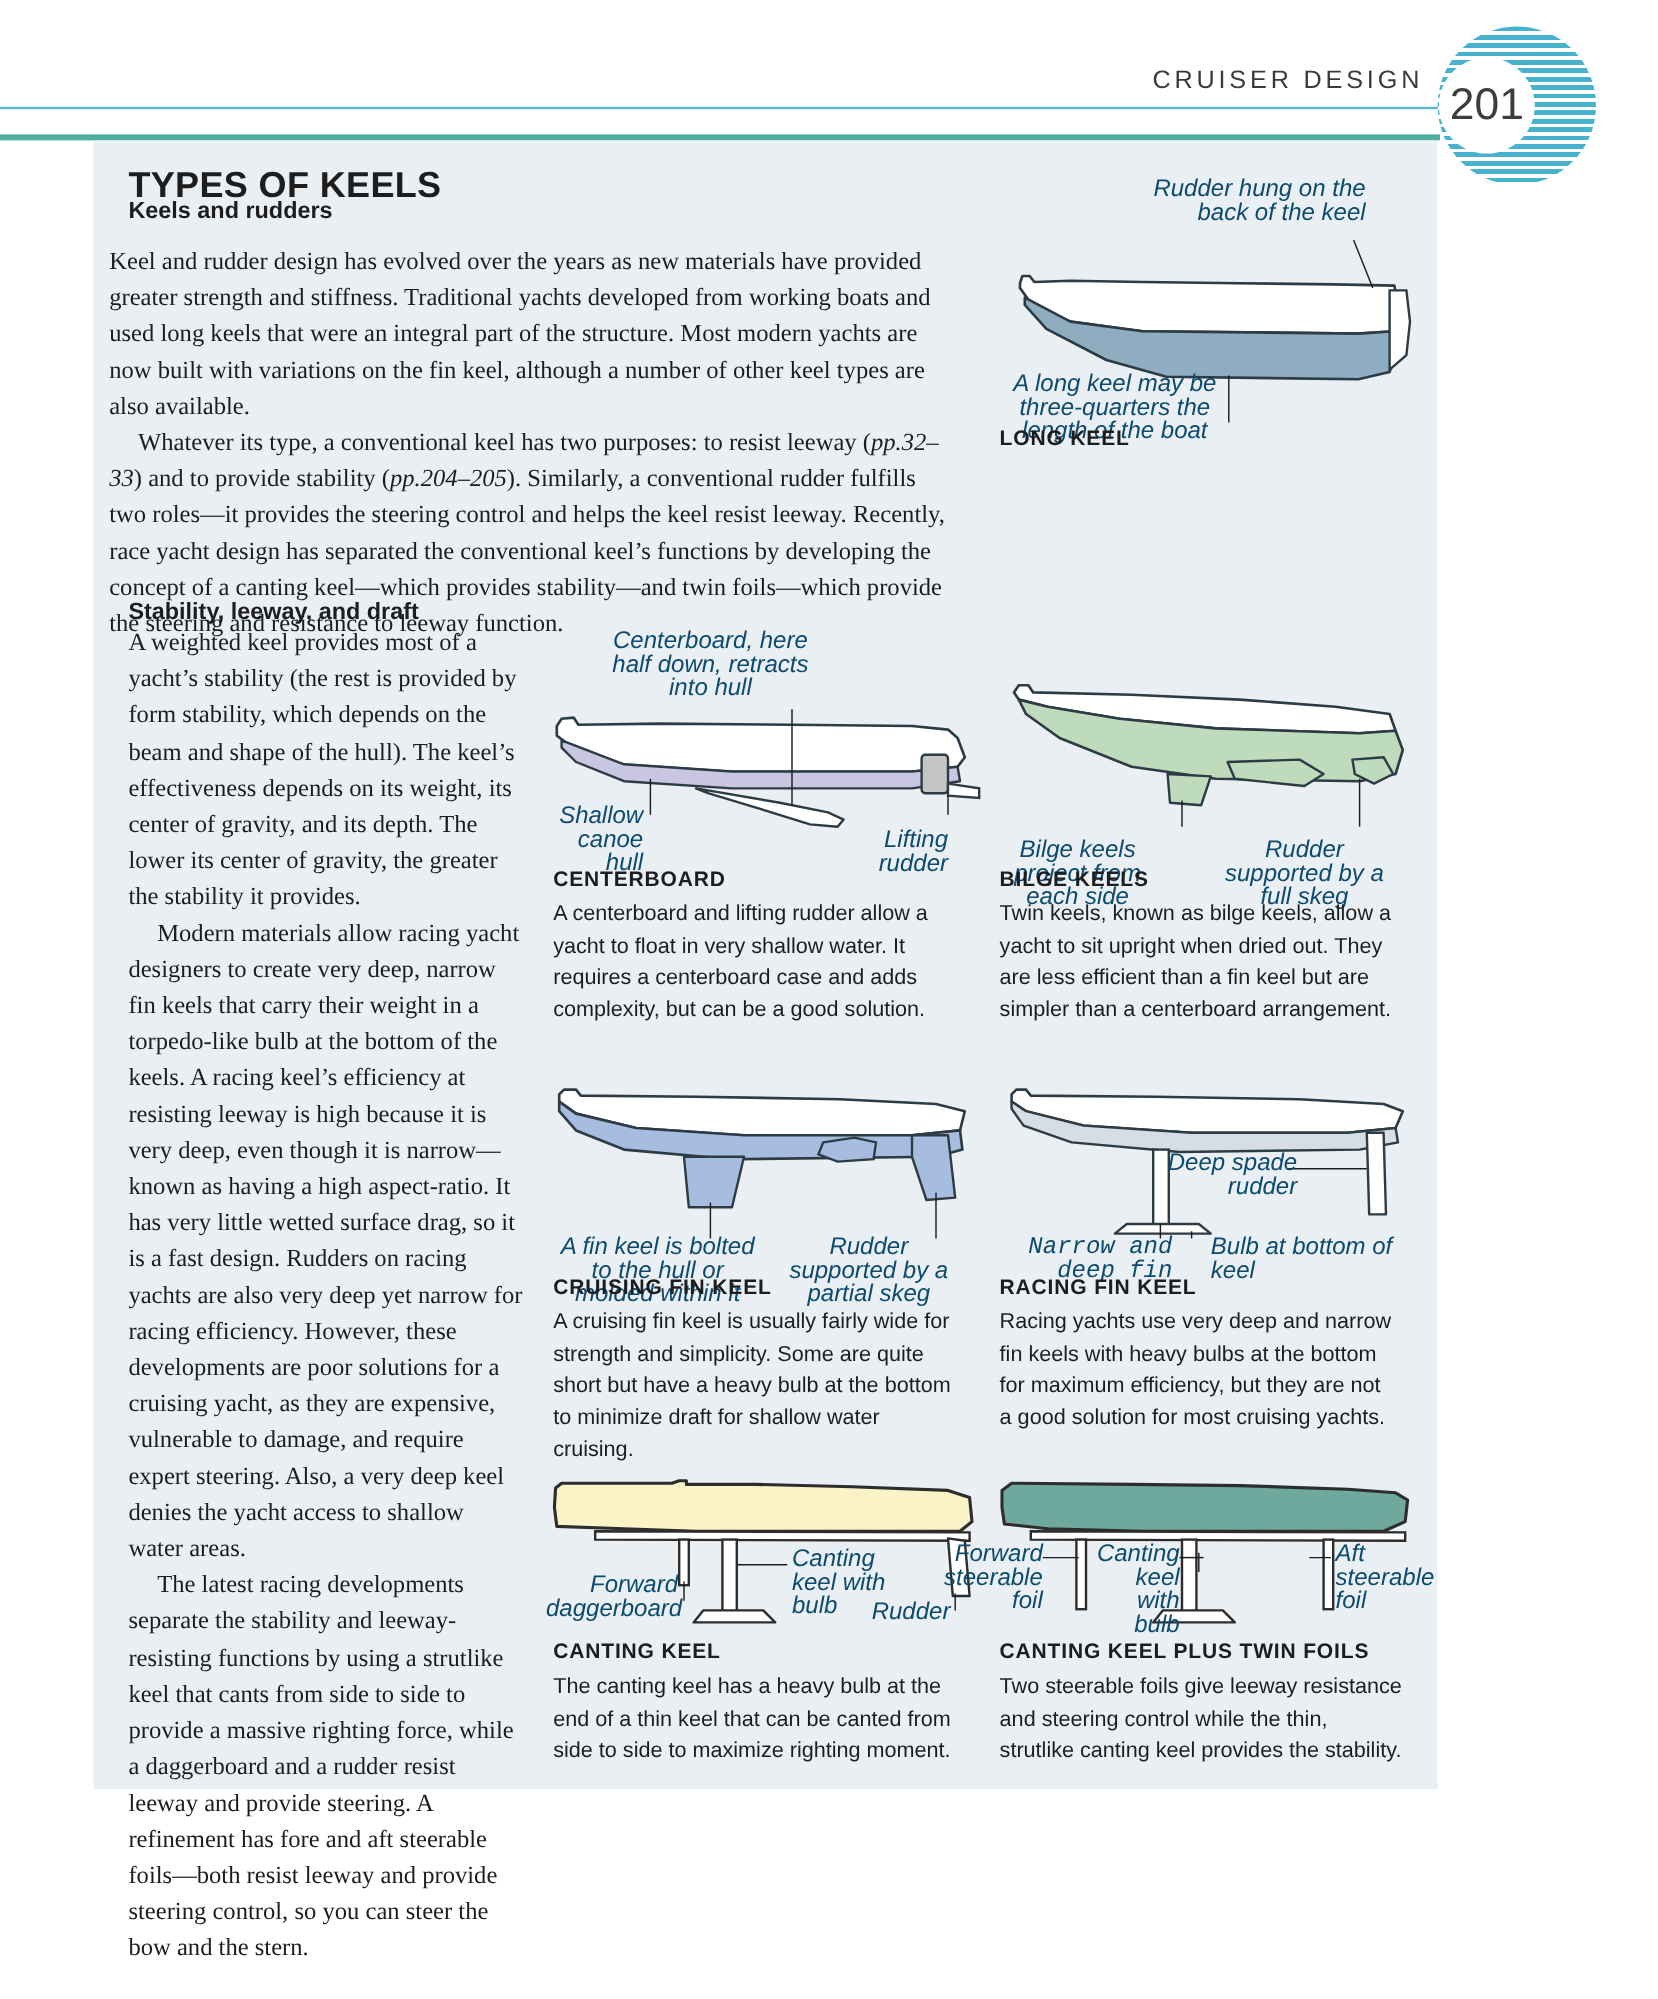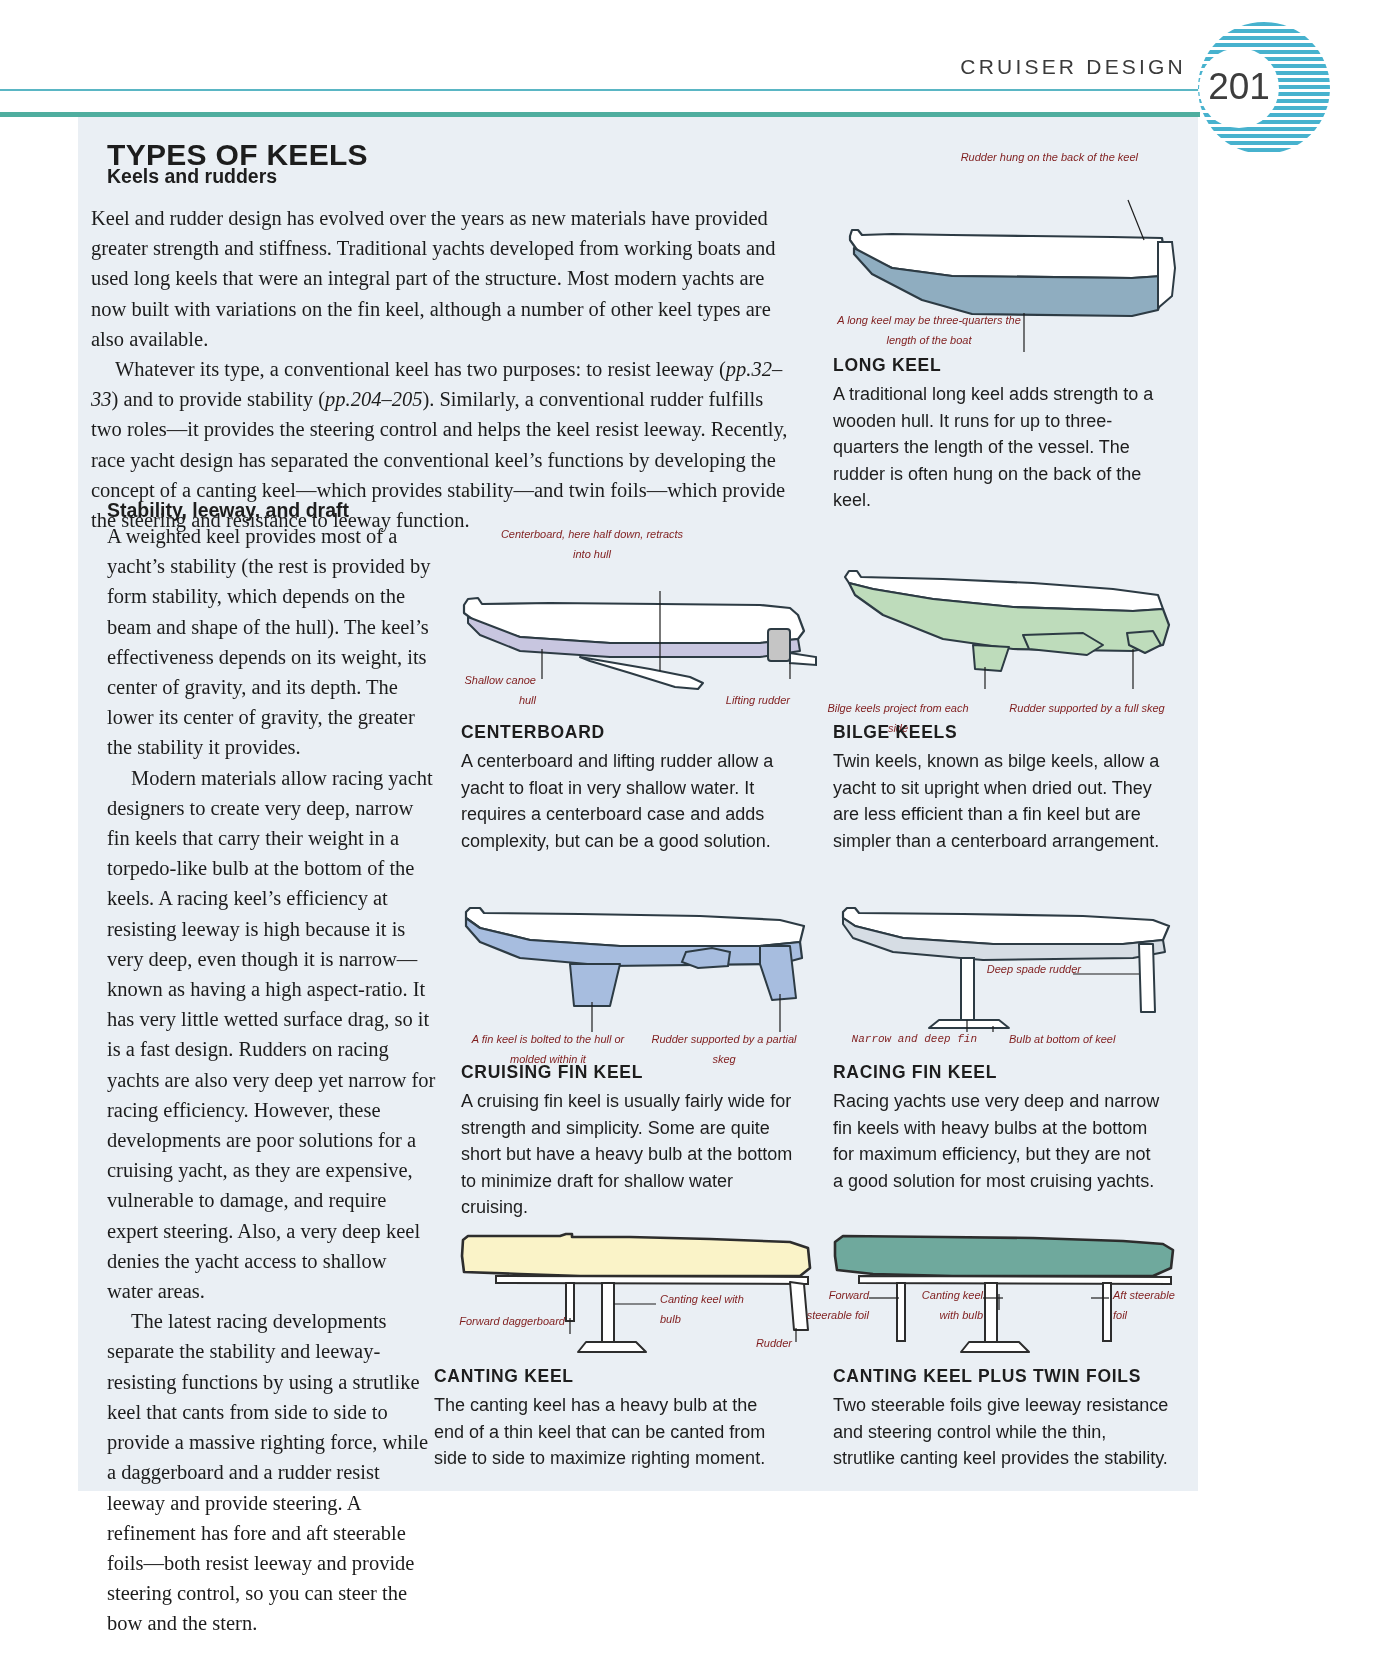--- a/index.html
+++ b/index.html
@@ -75,21 +75,21 @@
   .cap-head{
     font-family:"Liberation Sans", sans-serif;
     font-weight:700;font-size:17.5px;color:#1d1d1d;letter-spacing:.7px;
   }
   .cap-body{
     font-family:"Liberation Sans", sans-serif;
     font-size:18px;line-height:26.5px;color:#1d1d1d;font-weight:400;
   }
   .anno{
     font-family:"Liberation Sans", sans-serif;
-    font-style:italic;font-size:11px;line-height:19.5px;color:#7f1d1d;
+    font-style:italic;font-size:20px;line-height:19.5px;color:#0c4a6e;
     position:absolute;
   }
   .anno.right{text-align:right;}
   .anno.center{text-align:center;}
 
   
   #title-types{position:absolute;left:107px;top:138px;}
   #sub-keels{position:absolute;left:107px;top:165px;}
   #para-intro{position:absolute;left:91px;top:203px;width:700px;}
 
@@ -142,21 +142,20 @@
     <path d="M18,48 L20,42 L26,42 L30,47 L60,46 L120,47 L200,48 L280,49 L330,50 L334,76 L330,88 L300,90 L120,88 L60,80 L28,66 L18,52 Z" fill="#ffffff" stroke="#2d3b44" stroke-width="2.2" stroke-linejoin="round"></path>
     <path d="M22,60 L60,80 L120,88 L300,90 L330,88 L332,102 L326,122 L300,128 L140,126 L90,112 L40,86 L22,66 Z" fill="#8fadc0" stroke="#2d3b44" stroke-width="2.2" stroke-linejoin="round"></path>
     <path d="M326,54 L340,54 L343,80 L340,108 L326,120 Z" fill="#ffffff" stroke="#2d3b44" stroke-width="2"></path>
     <line x1="296" y1="12" x2="312" y2="52" stroke="#1d1d1d" stroke-width="1.2"></line>
     <line x1="192" y1="125" x2="192" y2="164" stroke="#1d1d1d" stroke-width="1.2"></line>
   </svg>
   <div class="anno center" style="left:-8px;top:163px;width:210px;">A long keel may be three-quarters the length of the boat</div>
 </div>
 <div class="capblock" style="left:833px;top:355px;">
   <div class="cap-head">LONG KEEL</div>
-  <div class="cap-body" style="margin-top:5px;">A traditional long keel adds strength to a wooden hull. It runs for up to three-quarters the length of the vessel. The rudder is often hung on the back of the keel.</div>
 </div>
 
 <div class="diagram" style="left:460px;top:525px;width:360px;height:190px;">
   <div class="anno center" style="left:32px;top:0px;width:200px;">Centerboard, here half down, retracts into hull</div>
   <svg width="360" height="140" style="position:absolute;left:0;top:48px;">
     <path d="M4,32 L8,26 L18,25 L22,31 L90,30 L200,31 L300,32 L330,35 L338,42 L344,58 L338,66 L300,70 L150,70 L60,64 L20,52 L4,40 Z" fill="#ffffff" stroke="#2d3b44" stroke-width="2.2" stroke-linejoin="round"></path>
     <path d="M8,44 L60,64 L150,70 L300,70 L338,66 L340,78 L300,84 L150,84 L60,78 L20,62 L8,50 Z" fill="#c8c6e0" stroke="#2d3b44" stroke-width="2" stroke-linejoin="round"></path>
     <path d="M120,84 L190,96 L230,104 L243,110 L238,116 L215,114 L170,100 L130,88 Z" fill="#ffffff" stroke="#2d3b44" stroke-width="2" stroke-linejoin="round"></path>
     <rect x="308" y="56" width="22" height="32" rx="3" fill="#c5c5c5" stroke="#2d3b44" stroke-width="2"></rect>
     <path d="M330,80 L356,84 L356,92 L330,90 Z" fill="#ffffff" stroke="#2d3b44" stroke-width="2"></path>
@@ -237,21 +236,21 @@
     <path d="M126,112 L176,112 L186,122 L118,122 Z" fill="#ffffff" stroke="#2d2d2d" stroke-width="2" stroke-linejoin="round"></path>
     <path d="M330,52 L344,54 L348,100 L334,100 Z" fill="#ffffff" stroke="#2d2d2d" stroke-width="2" stroke-linejoin="round"></path>
     <line x1="110" y1="88" x2="110" y2="104" stroke="#1d1d1d" stroke-width="1.2"></line>
     <line x1="154" y1="74" x2="196" y2="74" stroke="#1d1d1d" stroke-width="1.2"></line>
     <line x1="336" y1="98" x2="336" y2="112" stroke="#1d1d1d" stroke-width="1.2"></line>
   </svg>
   <div class="anno right" style="left:-5px;top:82px;width:110px;">Forward daggerboard</div>
   <div class="anno" style="left:200px;top:60px;width:100px;">Canting keel with bulb</div>
   <div class="anno right" style="left:254px;top:104px;width:78px;">Rudder</div>
 </div>
-<div class="capblock" style="left:434px;top:1366px;">
+<div class="capblock" style="left:461px;top:1366px;">
   <div class="cap-head">CANTING KEEL</div>
   <div class="cap-body" style="margin-top:5px;">The canting keel has a heavy bulb at the end of a thin keel that can be canted from side to side to maximize righting moment.</div>
 </div>
 
 <div class="diagram" style="left:833px;top:1230px;width:350px;height:140px;">
   <svg width="350" height="130" style="position:absolute;left:0;top:0px;">
     <path d="M2,12 L10,6 L110,7 L200,8 L290,11 L330,14 L340,20 L338,38 L320,46 L120,46 L40,44 L4,40 L2,26 Z" fill="#6fa99d" stroke="#2d2d2d" stroke-width="2.6" stroke-linejoin="round"></path>
     <path d="M26,46 L338,47 L338,54 L26,53 Z" fill="#ffffff" stroke="#2d2d2d" stroke-width="2"></path>
     <rect x="64" y="53" width="8" height="58" fill="#ffffff" stroke="#2d2d2d" stroke-width="2"></rect>
     <rect x="152" y="53" width="12" height="62" fill="#ffffff" stroke="#2d2d2d" stroke-width="2"></rect>

